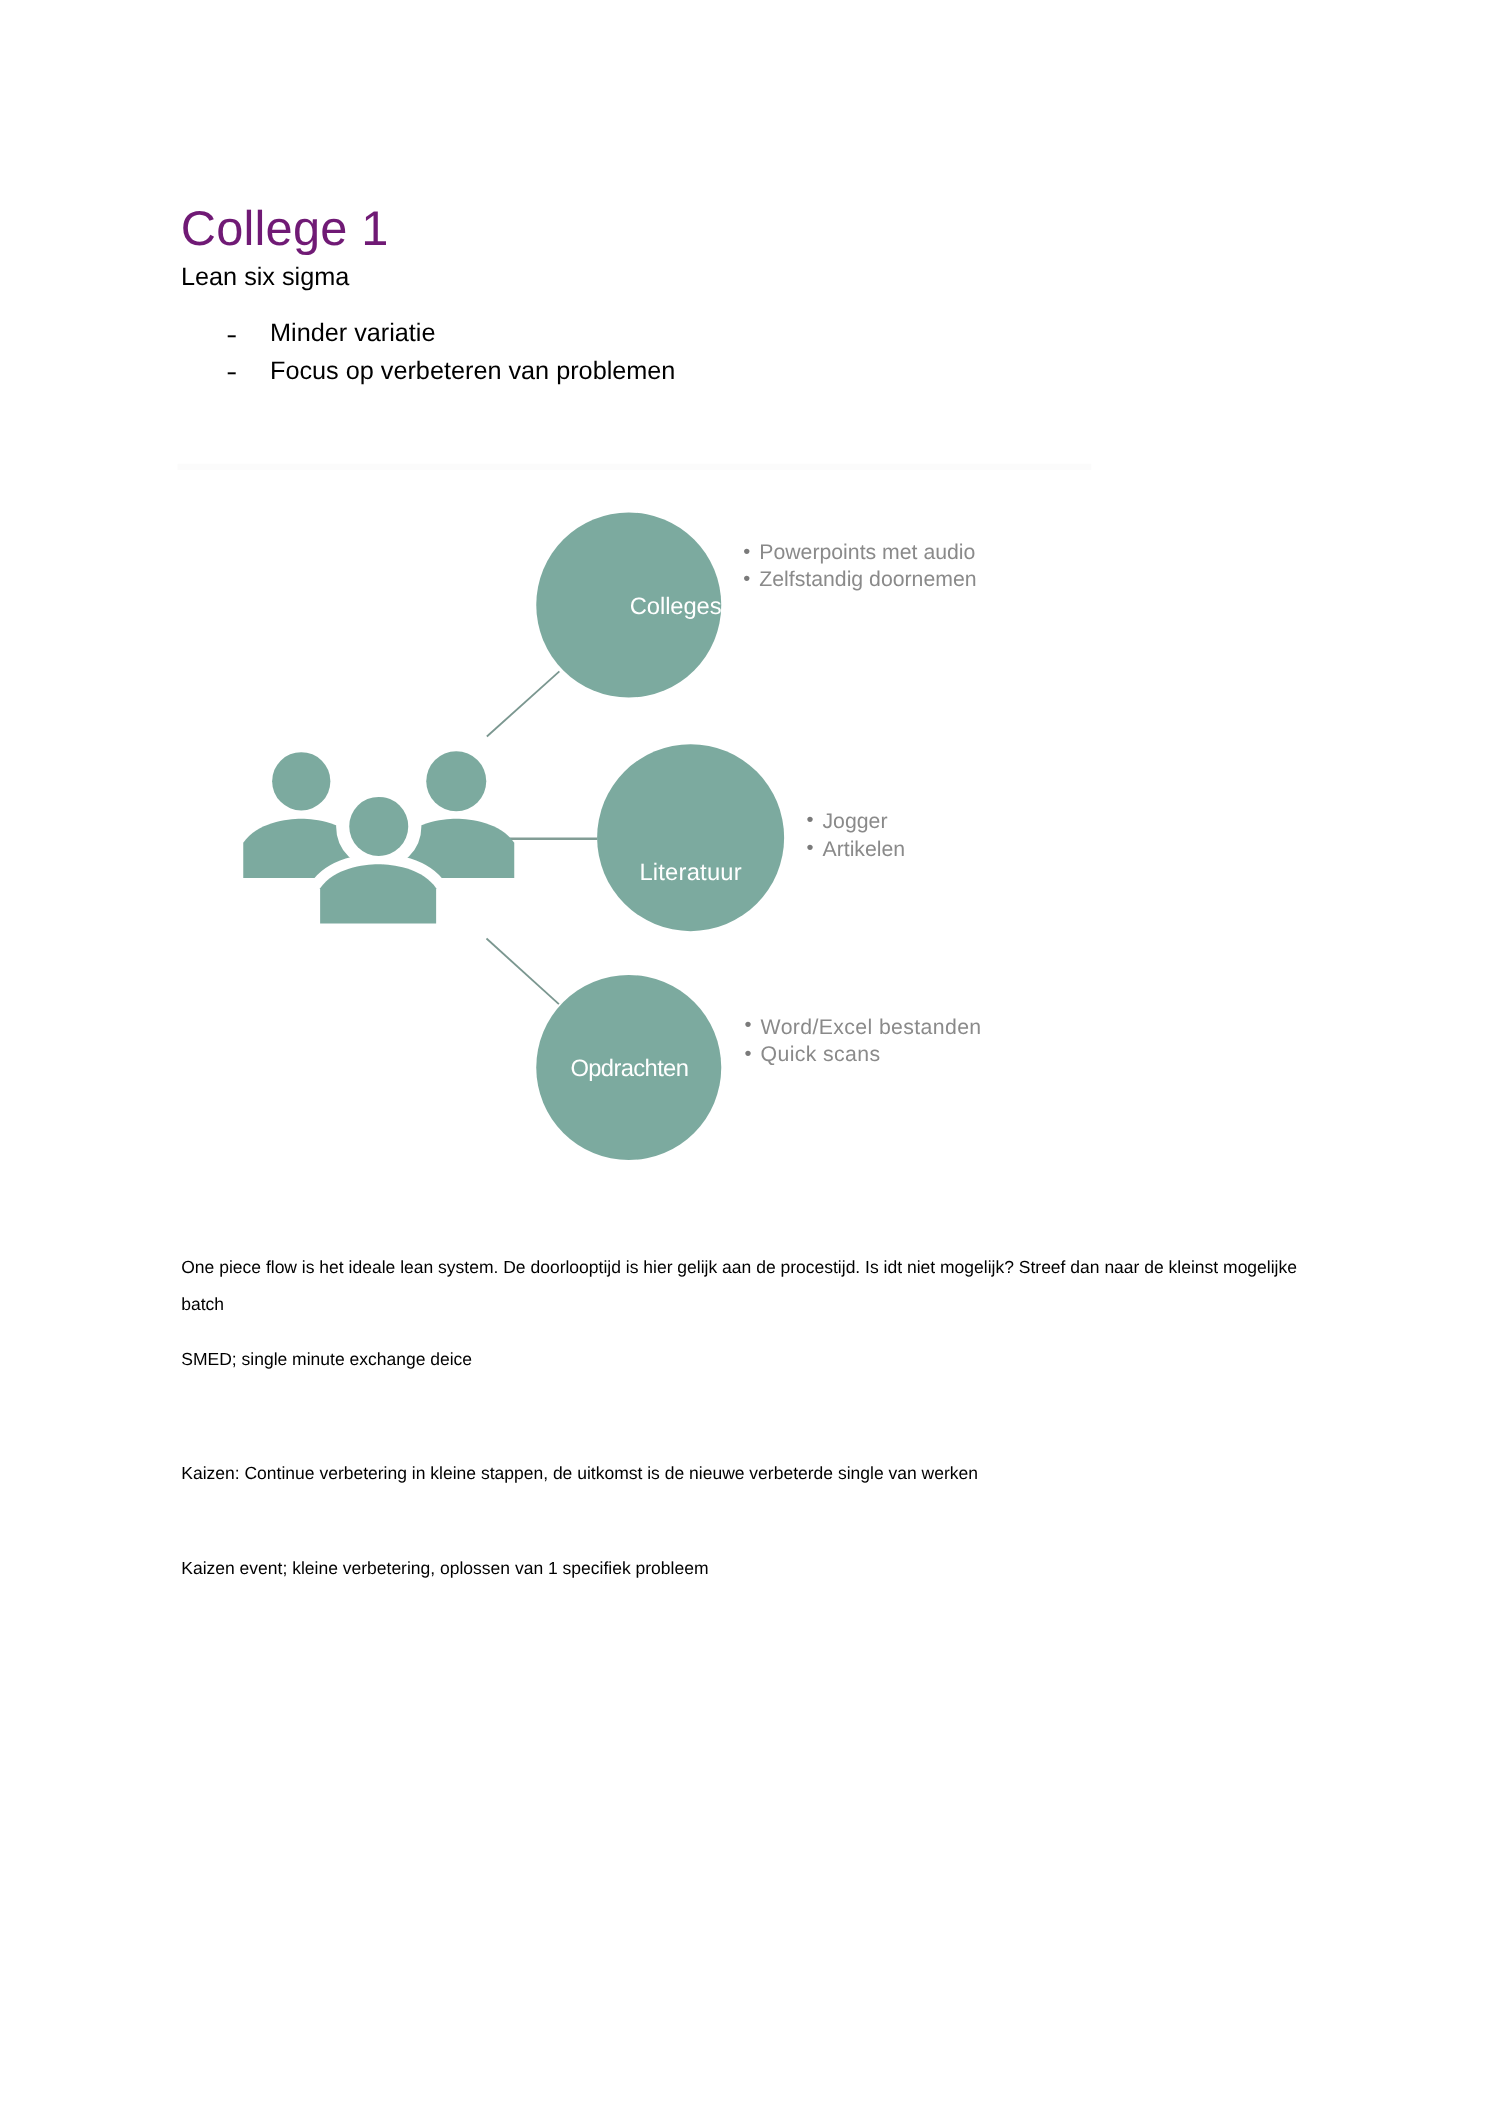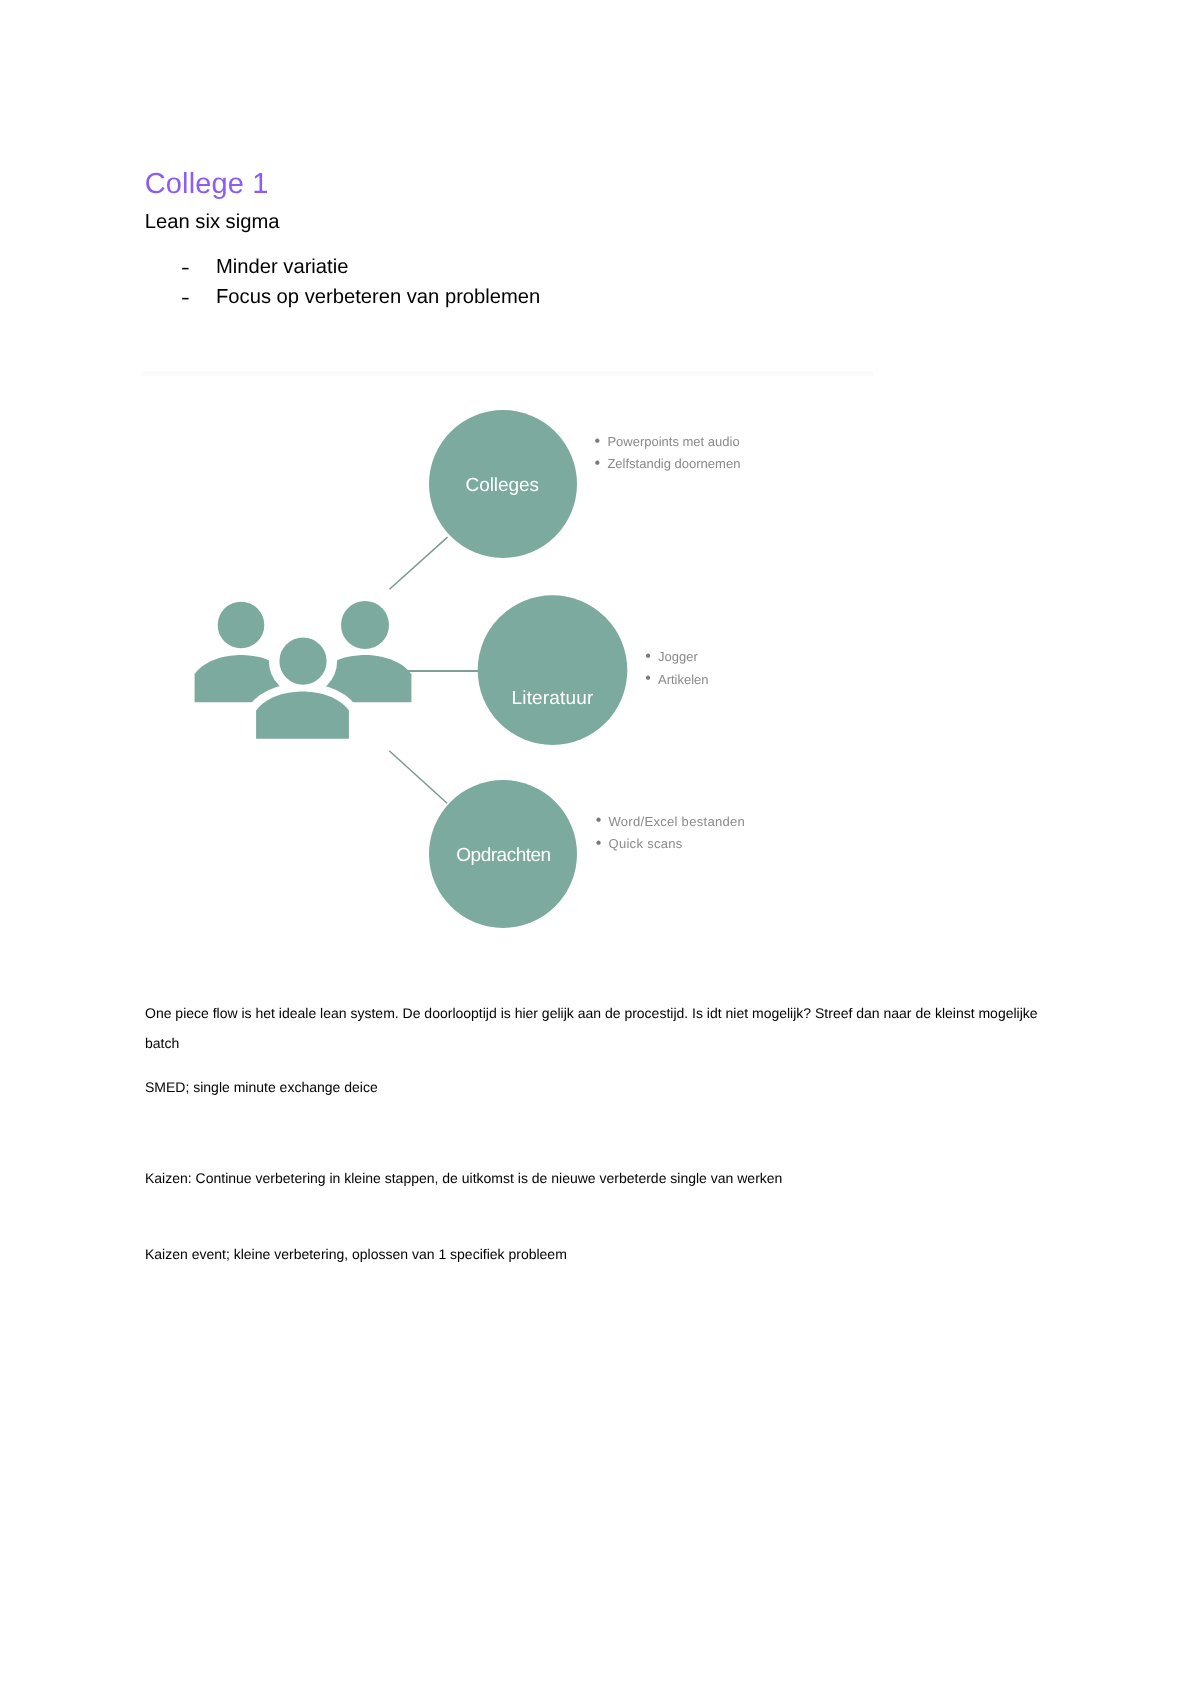--- a/index.html
+++ b/index.html
@@ -13,22 +13,22 @@
   }
   * { -webkit-font-smoothing: antialiased; }
   .page {
     position:relative; width:1200px; height:1698px; overflow:hidden;
     backface-visibility:hidden;
   }
 
   
   .h1 {
     position:absolute; left:144.7px; top:164.4px;
-    font-size:29px; line-height:40px; font-weight:400;
-    color:#8b5cf6; letter-spacing:0.15px; white-space:nowrap;
+    font-size:39px; line-height:40px; font-weight:400;
+    color:#701a75; letter-spacing:0.15px; white-space:nowrap;
   }
   .subtitle {
     position:absolute; left:144.8px; top:207.6px;
     font-size:20.2px; line-height:29.5px; color:#000; white-space:nowrap;
   }
   .dash-list { position:absolute; left:145px; top:253px; width:880px; }
   .dash-item { position:relative; font-size:20.2px; line-height:29.5px; color:#000; padding-left:71px; }
   .dash-item .dash { position:absolute; left:35.5px; top:1.2px; display:inline-block; transform:scaleX(1.3); transform-origin:left center; }
 
   .hrule {
@@ -43,21 +43,21 @@
   }
 
   
   .diagram { position:absolute; left:145px; top:395px; width:760px; height:560px; }
   .diagram svg { display:block; }
   .node-label {
     position:absolute; color:#ffffff; font-size:19px; line-height:22px;
     letter-spacing:0px; white-space:nowrap; text-align:center;
   }
   .bullets {
-    position:absolute; color:#8a8a8a; font-size:13px; line-height:22.3px;
+    position:absolute; color:#8a8a8a; font-size:17px; line-height:22.3px;
   }
   .bullets .bl { position:relative; padding-left:12.8px; }
   .bullets .bl::before {
     content:"\2022"; position:absolute; left:0px; top:-0.5px; font-size:16px; color:#7a7a7a;
   }
 </style>
 </head>
 <body>
 
 <div class="page">
@@ -106,21 +106,21 @@
         <path d="M 111.1,343.7 L 111.1,315.6 C 122.1,299.55 145.99,296.4 157.5,296.4 C 169.01,296.4 192.9,299.55 203.9,315.6 L 203.9,343.7 Z"></path>
       </g>
 
       <g fill="#7caa9f">
         <circle cx="358" cy="89" r="74"></circle>
         <circle cx="407.5" cy="275.1" r="74.8"></circle>
         <circle cx="358" cy="459" r="74"></circle>
       </g>
     </svg>
 
-    <div class="node-label" style="left:282.2px; top:79.7px; width:150px; letter-spacing:-0.07px;">Colleges</div>
+    <div class="node-label" style="left:282.2px; top:79.7px; width:150px; letter-spacing:-0.07px;text-align:right;">Colleges</div>
     <div class="node-label" style="left:332.5px; top:265.3px; width:150px; letter-spacing:0.17px;margin-top:28px;">Literatuur</div>
     <div class="node-label" style="left:283.5px; top:449.8px; width:150px; letter-spacing:-0.5px;">Opdrachten</div>
 
     <div class="bullets" style="left:449.6px; top:36px; width:215px;">
       <div class="bl">Powerpoints met audio</div>
       <div class="bl">Zelfstandig doornemen</div>
     </div>
     <div class="bullets" style="left:500.2px; top:251.3px; width:215px;">
       <div class="bl">Jogger</div>
       <div class="bl">Artikelen</div>

